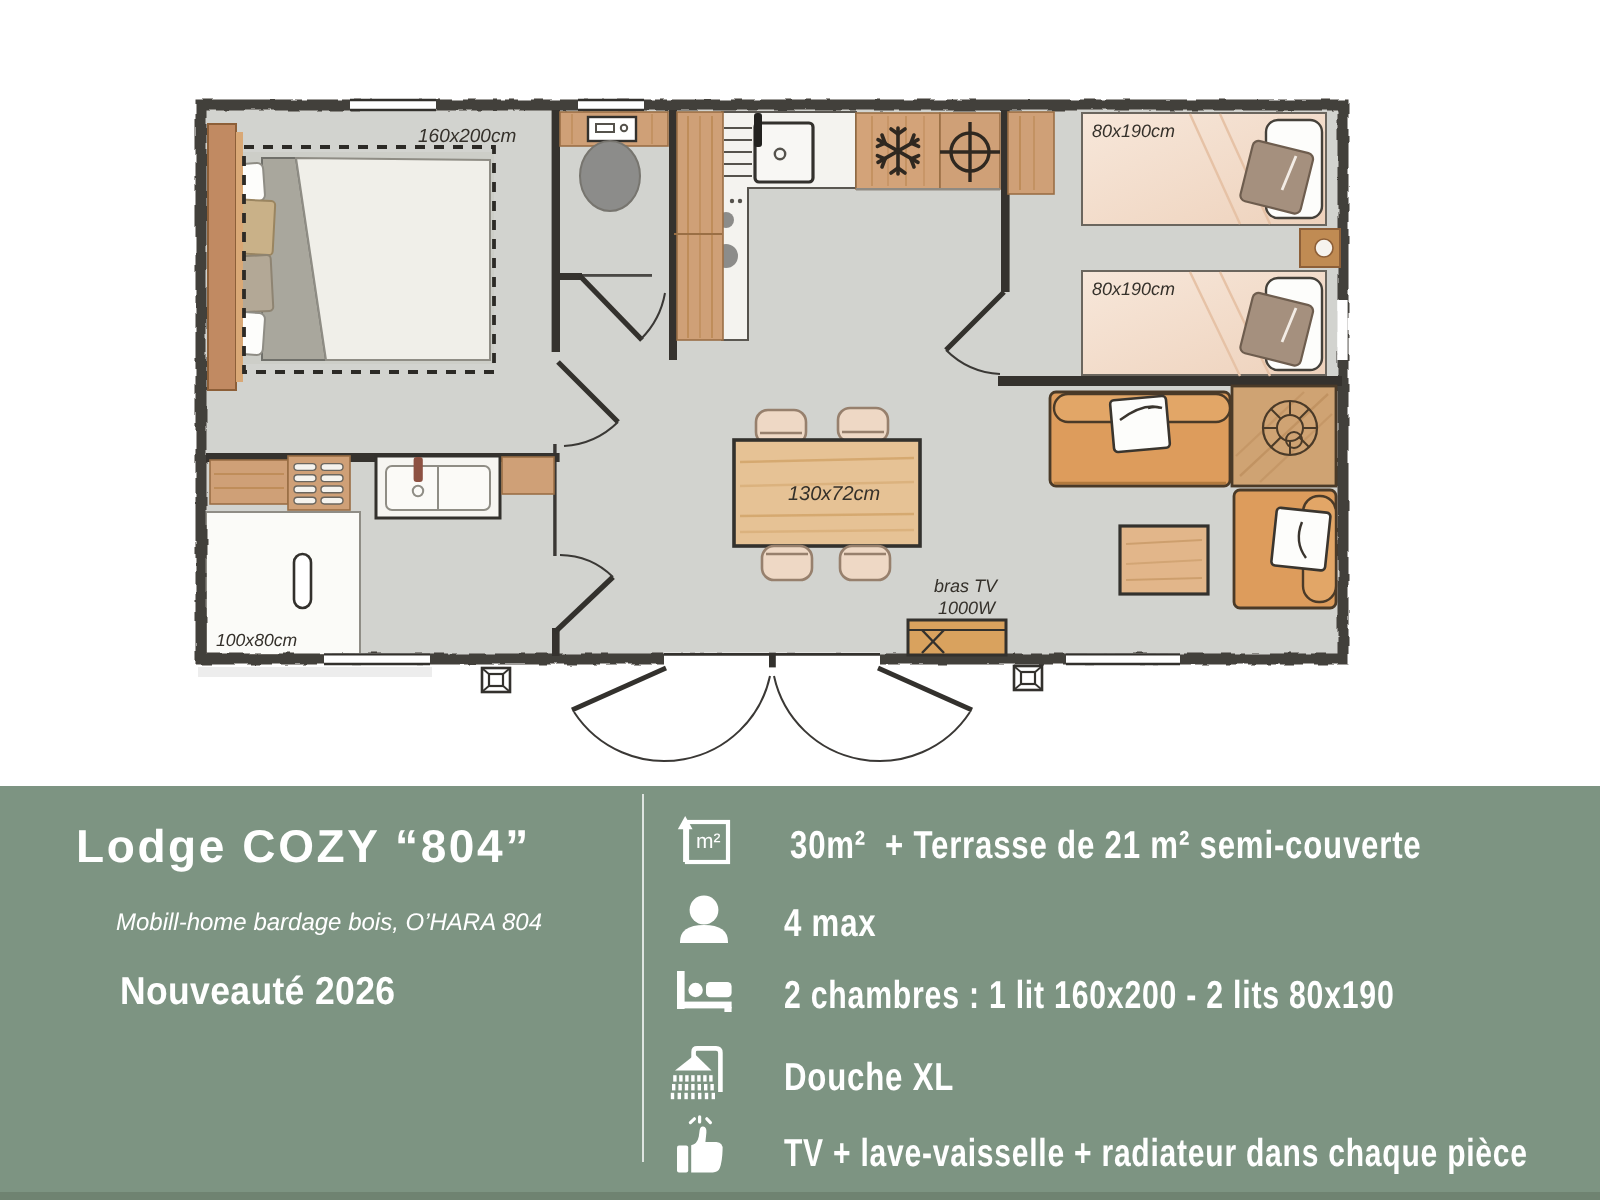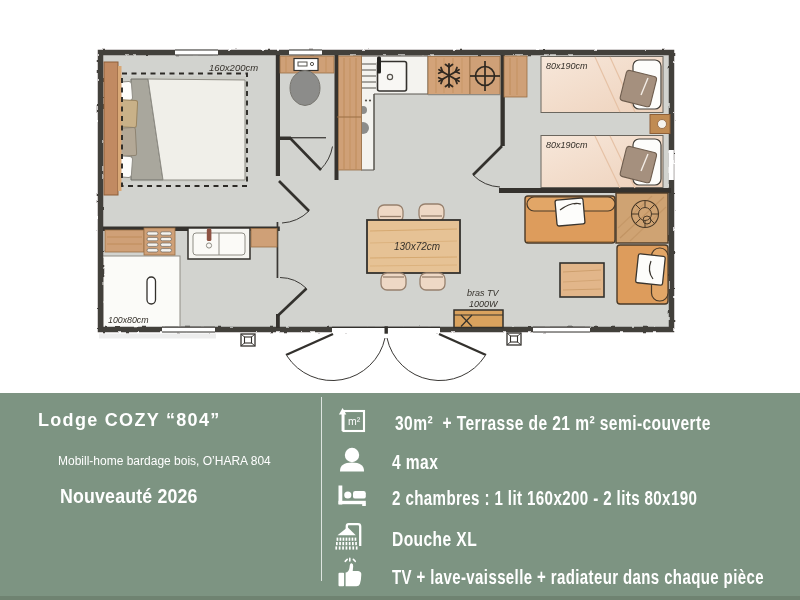--- a/index.html
+++ b/index.html
@@ -374,23 +374,23 @@
 
   <text x="108" y="323" font-size="8.8" font-style="italic" fill="#332f28" font-family="Liberation Sans,sans-serif">100x80cm</text>
 </svg>
 
 <div class="abs" style="left:0;top:393px;width:800px;height:207px;background:#7d9482"></div>
 
 <div class="abs" style="left:320.5px;top:397px;width:1.5px;height:184px;background:rgba(255,255,255,0.75)"></div>
 
 <div class="abs" style="left:0;top:596px;width:800px;height:4px;background:#6f8371"></div>
 
-<div class="abs" style="left:38px;top:410px;color:#ffffff;font-size:18px;font-weight:bold;letter-spacing:1.3px;">Lodge COZY “804”</div>
-
-<div class="abs" style="left:58px;top:454px;color:#ffffff;font-size:12px;">Mobill-home bardage bois, O’HARA 804</div>
+<div class="abs" style="left:38px;top:410px;color:#ffffff;font-size:23px;font-weight:bold;letter-spacing:1.3px;">Lodge COZY “804”</div>
+
+<div class="abs" style="left:58px;top:454px;color:#ffffff;font-size:12px;font-style:italic;">Mobill-home bardage bois, O’HARA 804</div>
 
 <div class="abs" style="left:60px;top:485px;color:#ffffff;font-size:19.5px;font-weight:bold;letter-spacing:0.2px;transform:scaleX(0.91);transform-origin:left top;">Nouveauté 2026</div>
 
 <svg class="abs" style="left:330px;top:400px" width="50" height="200" viewBox="0 0 50 200">
 
   <g stroke="#ffffff" fill="none" stroke-width="2.1">
     <rect x="13.5" y="11" width="20.5" height="20"></rect>
     <path d="M12.6,31 L12.6,13.5"></path>
     <path d="M12.6,8 L8.9,14.6 L16.3,14.6 Z" fill="#ffffff" stroke="none"></path>
   </g>

